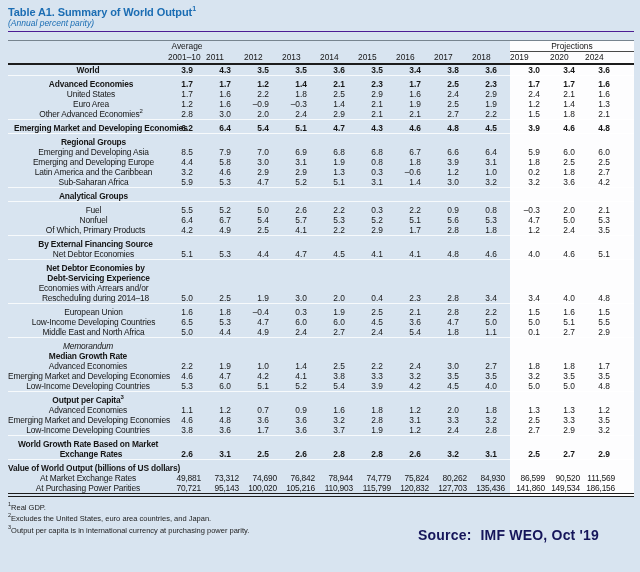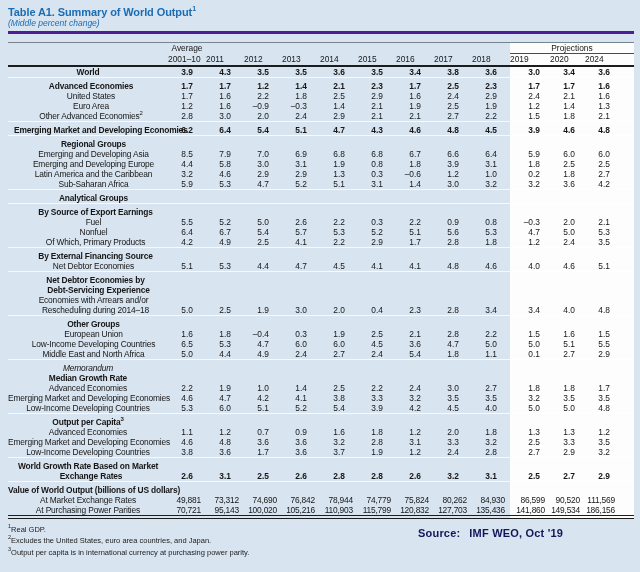--- a/index.html
+++ b/index.html
@@ -6,21 +6,21 @@
   body{
     width:640px;height:572px;overflow:hidden;
     background:#d8e4f0;
     font-family:"Liberation Sans", sans-serif;
     color:#161616;
     position:relative;
   }
   .title{margin:5px 0 0 8px;font-size:11px;font-weight:bold;color:#1b6db3;letter-spacing:-0.1px;}
   .title sup{font-size:7px;}
   .subtitle{margin:0 0 3px 8px;font-size:8.5px;font-style:italic;color:#1b6db3;}
-  .table-area{position:relative;margin:0 6px 0 8px;border-top:3px solid #4c1d95;}
+  .table-area{position:relative;margin:0 6px 0 8px;border-top:1px solid #4c1d95;}
   .band{position:absolute;top:9px;bottom:0;left:502px;width:124px;background:#fdfdfe;z-index:0;}
   table{position:relative;z-index:1;border-collapse:collapse;table-layout:fixed;width:626px;margin-top:8px;}
   col.c-lbl{width:160px;}
   col.c-num{width:38px;}
   col.c-p1{width:40px;} col.c-p2{width:35px;} col.c-p3{width:35px;} col.c-fill{width:14px;}
   thead td{font-size:8.4px;padding:0;height:10px;}
   tr.hrow1 td{border-top:1px solid #77848f;text-align:center;vertical-align:bottom;}
   td.projhead{border-bottom:1px solid #4a4a4a;}
   tr.hrow2 td{border-bottom:2px solid #1c1c1c;text-align:left;height:11px;vertical-align:middle;margin-left:11px;}
   tbody td{font-size:8.4px;padding:0;height:10px;vertical-align:middle;line-height:10px;white-space:nowrap;}
@@ -30,28 +30,28 @@
   td.proj{padding-right:10px;}
   tr.wide td.num{padding-right:5px;letter-spacing:-0.2px;}
   .b{font-weight:bold;}
   .it{font-style:italic;}
   .ind0{padding-left:0;} .ind1{padding-left:6px;} .ind2{padding-left:11px;}
   .ind3{padding-left:15px;} .ind4{padding-left:21px;}
   tr.gap td{height:3px;border-top:1px solid rgba(255,255,255,0.8);}
   .rule-double{height:2px;border-top:1px solid #1c1c1c;border-bottom:1px solid #1c1c1c;position:relative;z-index:1;}
   .footnotes{margin:3px 0 0 8px;font-size:7.5px;line-height:9px;color:#222;}
   .footnotes sup{font-size:5.5px;}
-  .source{position:absolute;top:527px;left:418px;font-size:11px;font-weight:bold;color:#15155a;letter-spacing:0.2px;}
+  .source{position:absolute;top:527px;left:418px;font-size:14px;font-weight:bold;color:#15155a;letter-spacing:0.2px;}
   .source .sv{margin-left:9px;}
 </style>
 </head>
 <body>
 
 <div class="title"><span>Table A1. Summary of World Output</span><sup>1</sup></div>
-<div class="subtitle">(Middle percent change)</div>
+<div class="subtitle">(Annual percent parity)</div>
 
 <div class="table-area">
   <div class="band"></div>
   <table>
     <colgroup>
       <col class="c-lbl">
         <col class="c-num">
         <col class="c-num">
         <col class="c-num">
         <col class="c-num">
@@ -267,24 +267,20 @@
           <td colspan="14"></td>
         </tr>
         <tr>
           <td class="lbl ind2 b">Analytical Groups</td>
           <td colspan="13"></td>
         </tr>
         <tr class="gap">
           <td colspan="14"></td>
         </tr>
         <tr>
-          <td class="lbl ind3 b">By Source of Export Earnings</td>
-          <td colspan="13"></td>
-        </tr>
-        <tr>
           <td class="lbl ind2">Fuel</td>
           <td class="num">5.5</td>
           <td class="num">5.2</td>
           <td class="num">5.0</td>
           <td class="num">2.6</td>
           <td class="num">2.2</td>
           <td class="num">0.3</td>
           <td class="num">2.2</td>
           <td class="num">0.9</td>
           <td class="num">0.8</td>
@@ -374,24 +370,20 @@
           <td class="num">2.3</td>
           <td class="num">2.8</td>
           <td class="num">3.4</td>
           <td class="num proj">3.4</td>
           <td class="num proj">4.0</td>
           <td class="num proj">4.8</td>
           <td></td>
         </tr>
         <tr class="gap">
           <td colspan="14"></td>
-        </tr>
-        <tr>
-          <td class="lbl ind2 b">Other Groups</td>
-          <td colspan="13"></td>
         </tr>
         <tr>
           <td class="lbl ind2">European Union</td>
           <td class="num">1.6</td>
           <td class="num">1.8</td>
           <td class="num">–0.4</td>
           <td class="num">0.3</td>
           <td class="num">1.9</td>
           <td class="num">2.5</td>
           <td class="num">2.1</td>

